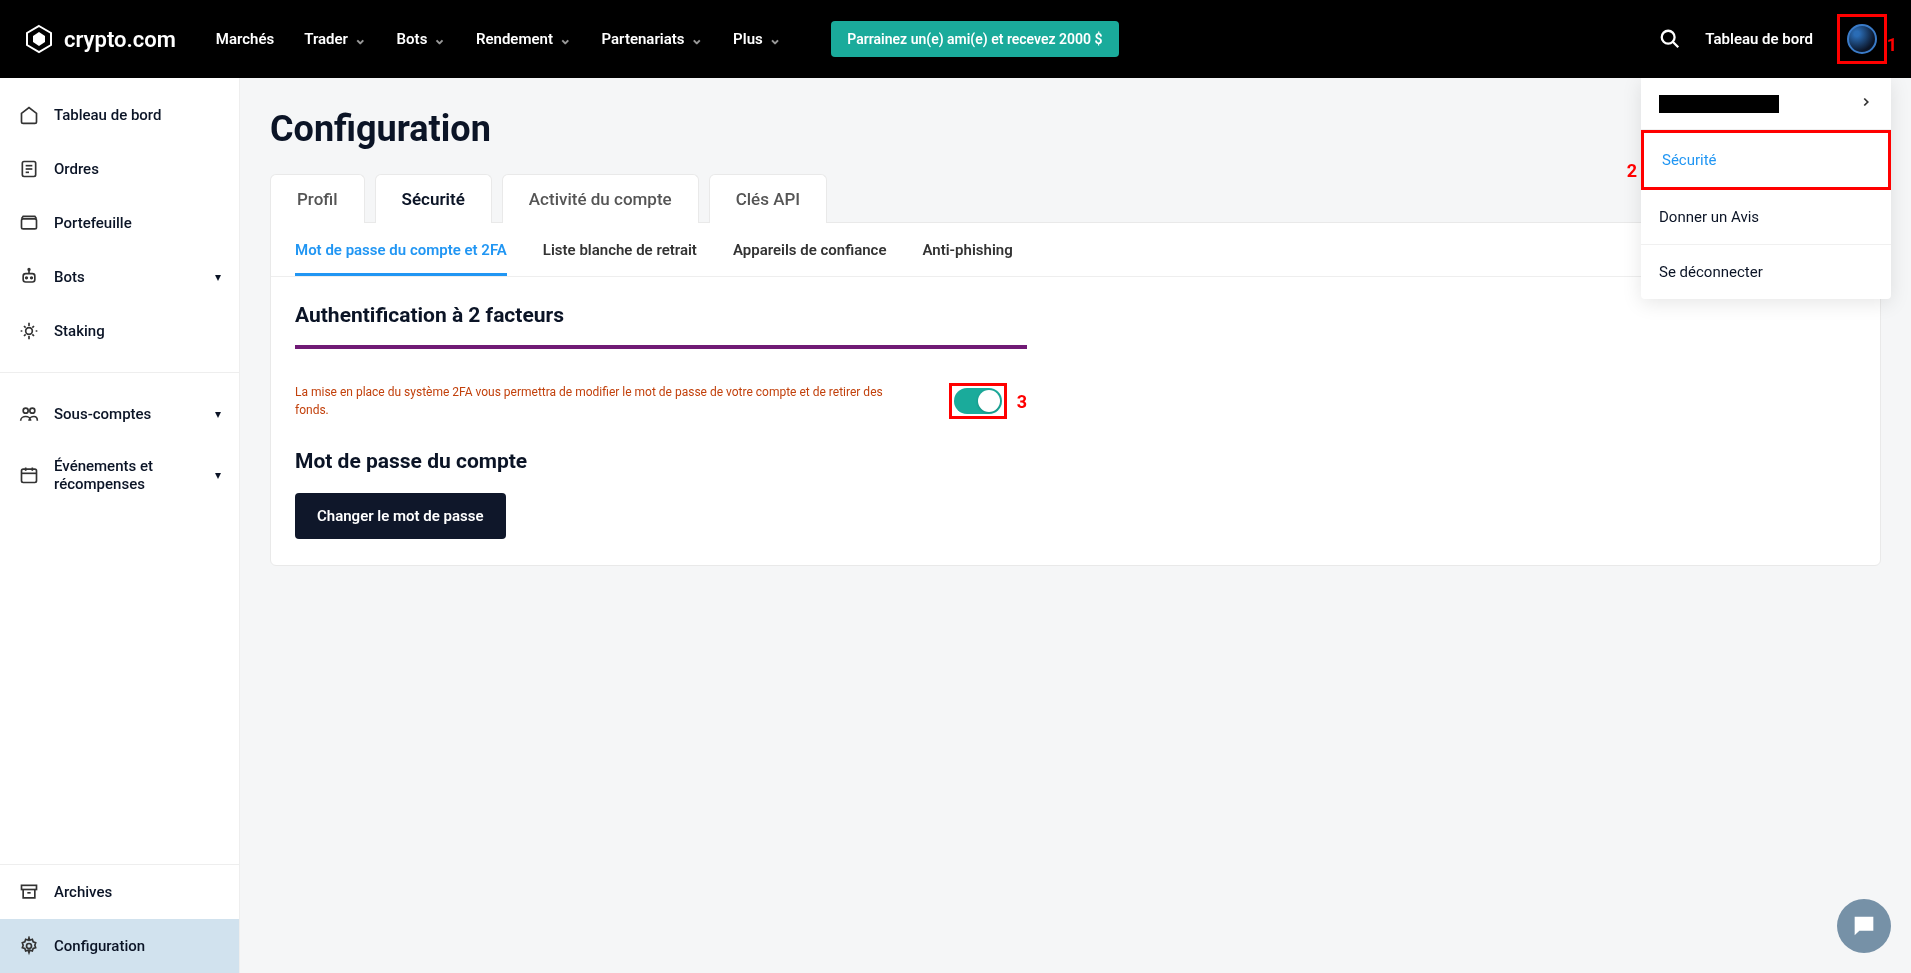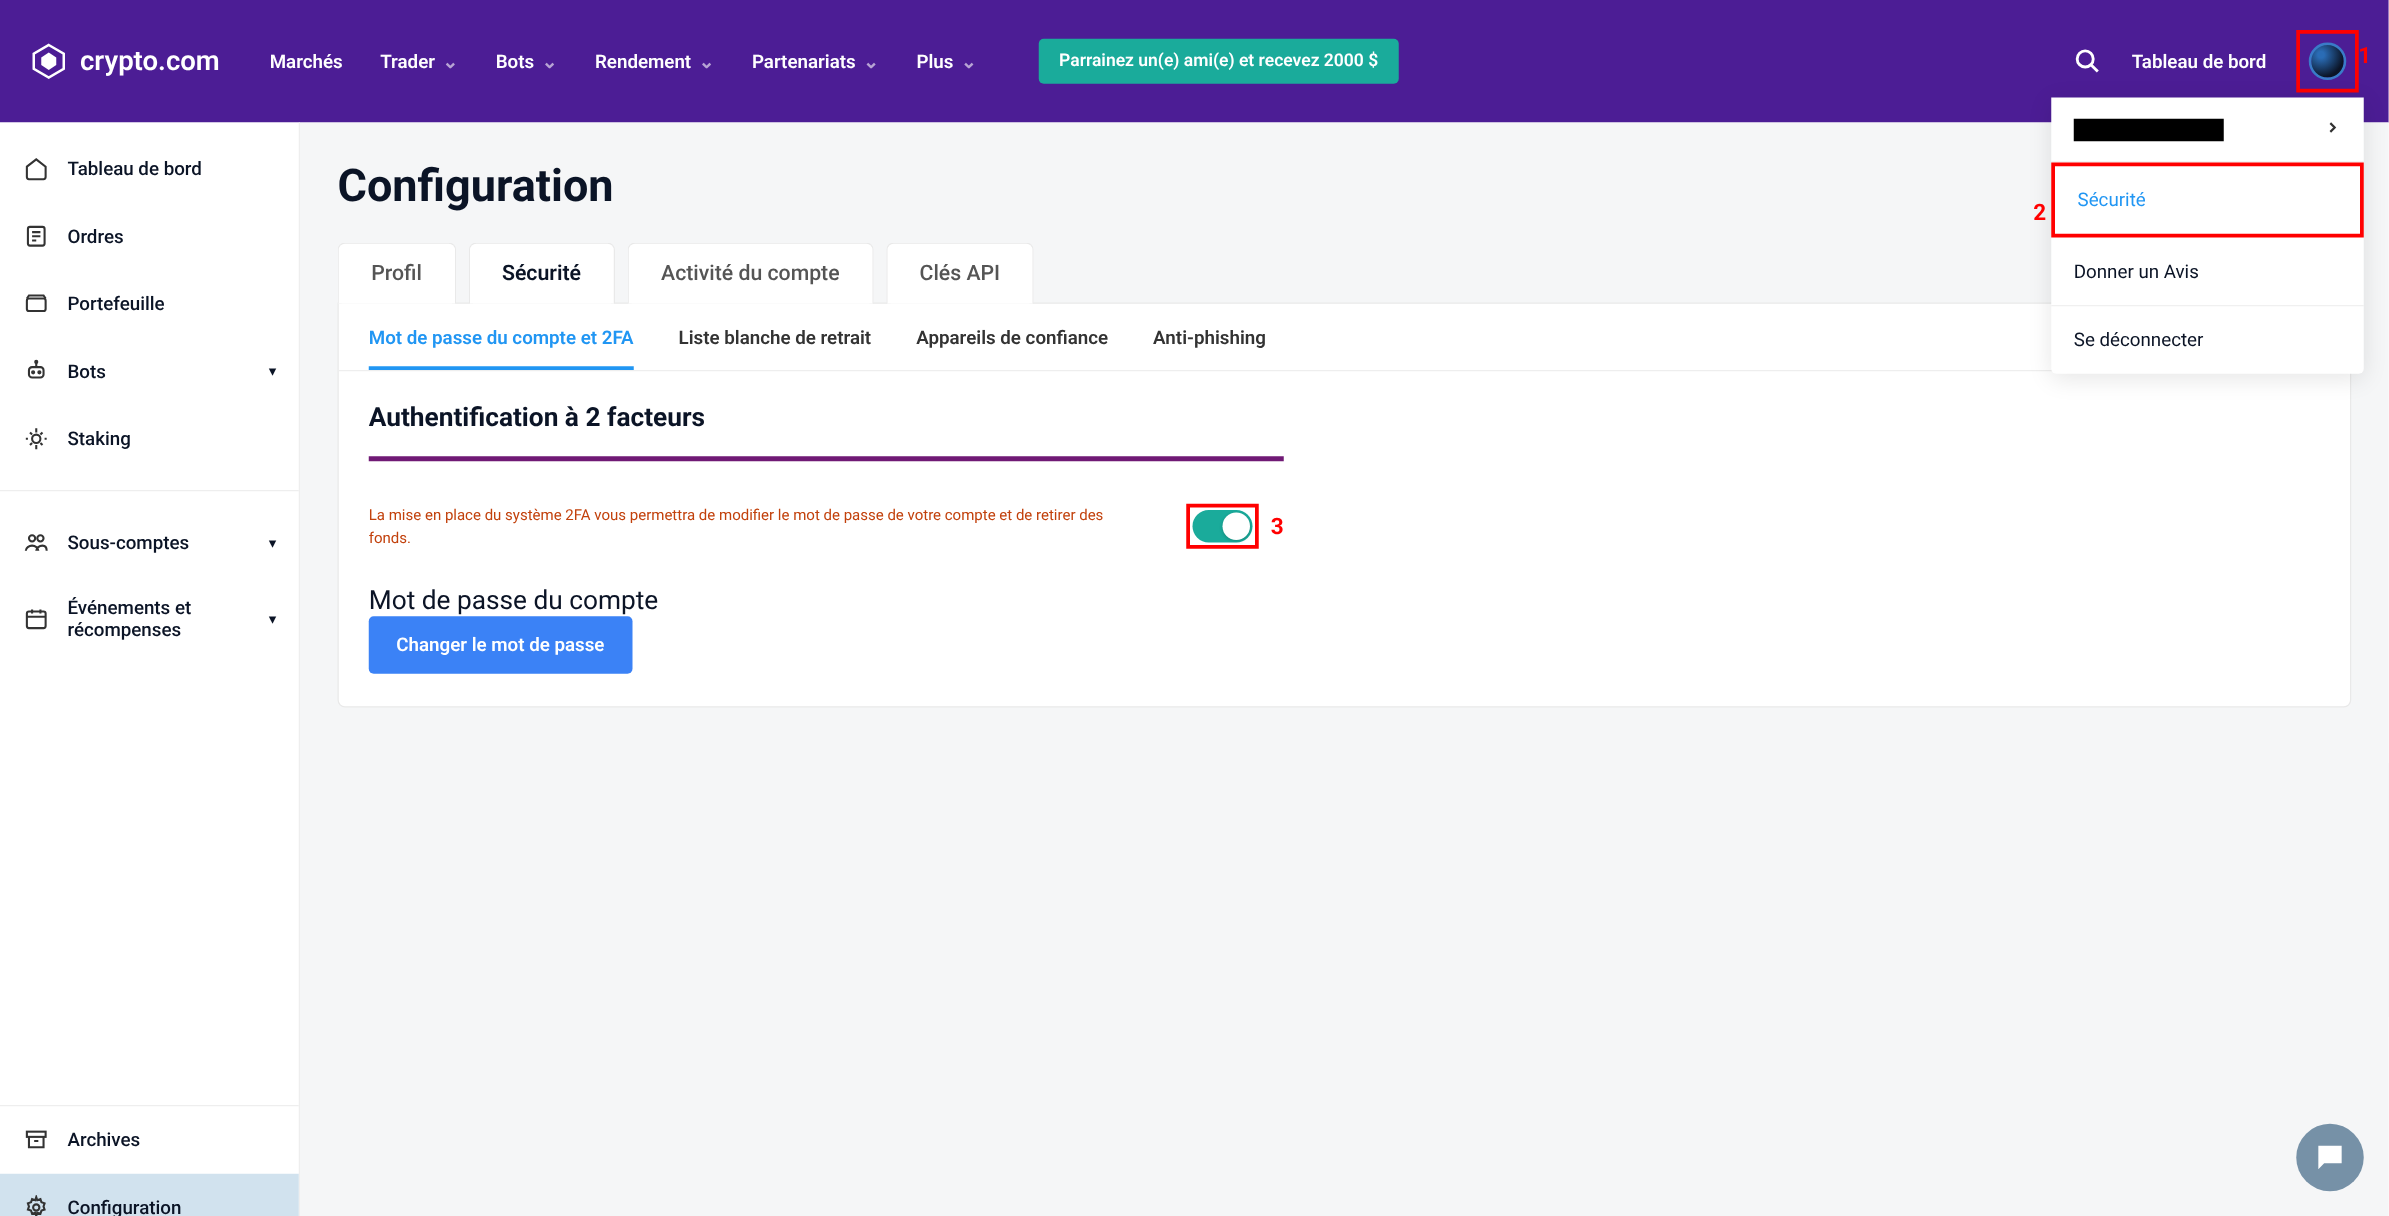--- a/index.html
+++ b/index.html
@@ -1,19 +1,19 @@
 <!DOCTYPE html>
 <html><head>
   <meta charset="utf-8">
   <style>
     * { margin: 0; padding: 0; box-sizing: border-box; font-family: -apple-system, BlinkMacSystemFont, 'Segoe UI', Roboto, sans-serif; }
     body { background: #fff; color: #0b1426; width: 1911px; height: 973px; overflow: hidden; position: relative; }
     
     
-    .navbar { background: #4c1d95; height: 98px; display: flex; align-items: center; padding: 0 24px; color: #fff; }
+    .navbar { background: #000000; height: 78px; display: flex; align-items: center; padding: 0 24px; color: #fff; }
     .logo { display: flex; align-items: center; font-weight: 600; font-size: 22px; margin-right: 40px; }
     .logo svg { margin-right: 10px; }
     .nav-menu { display: flex; align-items: center; gap: 30px; }
     .nav-item { color: #fff; font-weight: 600; font-size: 15px; display: flex; align-items: center; gap: 6px; cursor: pointer; }
     .nav-item .chev { opacity: 0.6; }
     .promo-btn { background: #1aab9b; color: #fff; font-weight: 600; font-size: 14px; padding: 10px 16px; border-radius: 4px; margin-left: 20px; border: none; cursor: pointer; }
     .nav-right { margin-left: auto; display: flex; align-items: center; gap: 24px; }
     .search-icon { cursor: pointer; }
     .dashboard-link { font-weight: 600; font-size: 15px; cursor: pointer; }
     .avatar-wrap { width: 50px; height: 50px; border: 3px solid #ff0000; display: flex; align-items: center; justify-content: center; cursor: pointer; }
@@ -42,22 +42,22 @@
     .subtabs { display: flex; gap: 36px; padding: 18px 24px 0; border-bottom: 1px solid #eee; text-align: center; }
     .subtab { font-size: 15px; font-weight: 600; padding-bottom: 14px; color: #333; cursor: pointer; border-bottom: 3px solid transparent; }
     .subtab.active { color: #2196f3; border-bottom-color: #2196f3; }
     .section { padding: 26px 24px; width: 780px; }
     .sec-title { font-size: 21px; font-weight: 700; padding-bottom: 18px; border-bottom: 4px solid #701a75; margin-bottom: 34px; }
     .sec-row { display: flex; align-items: center; margin-bottom: 30px; }
     .sec-desc { font-size: 12px; color: #c2410c; max-width: 620px; line-height: 1.5; }
     .toggle-wrap { margin-left: auto; border: 3px solid #ff0000; padding: 2px; position: relative; }
     .toggle { width: 48px; height: 26px; background: #1aab9b; border-radius: 26px; position: relative; cursor: pointer; }
     .toggle .knob { width: 22px; height: 22px; background: #fff; border-radius: 50%; position: absolute; right: 2px; top: 2px; box-shadow: 0 1px 3px rgba(0,0,0,0.2); }
-    .sec-title2 { font-size: 21px; font-weight: 400; }
-    .change-btn { background: #3b82f6; color: #fff; font-weight: 600; font-size: 15px; padding: 14px 22px; border: none; border-radius: 4px; cursor: pointer; }
+    .sec-title2 { font-size: 21px; font-weight: 700; margin-bottom: 20px; }
+    .change-btn { background: #0f172a; color: #fff; font-weight: 600; font-size: 15px; padding: 14px 22px; border: none; border-radius: 4px; cursor: pointer; }
     
     
     .user-menu { position: absolute; right: 20px; top: 78px; width: 250px; background: #fff; border-radius: 0 0 4px 4px; box-shadow: 0 4px 20px rgba(0,0,0,0.1); z-index: 100; }
     .menu-header { display: flex; align-items: center; padding: 16px 18px; border-bottom: 1px solid #f0f0f0; cursor: pointer; }
     .menu-header .redact { width: 120px; height: 18px; background: #000; }
     .menu-header .chev-r { margin-left: auto; }
     .menu-item { padding: 18px 18px; font-size: 15px; cursor: pointer; }
     .menu-item.highlight { border: 3px solid #ff0000; color: #2196f3; }
     .menu-divider { border-top: 1px solid #f0f0f0; }
     

